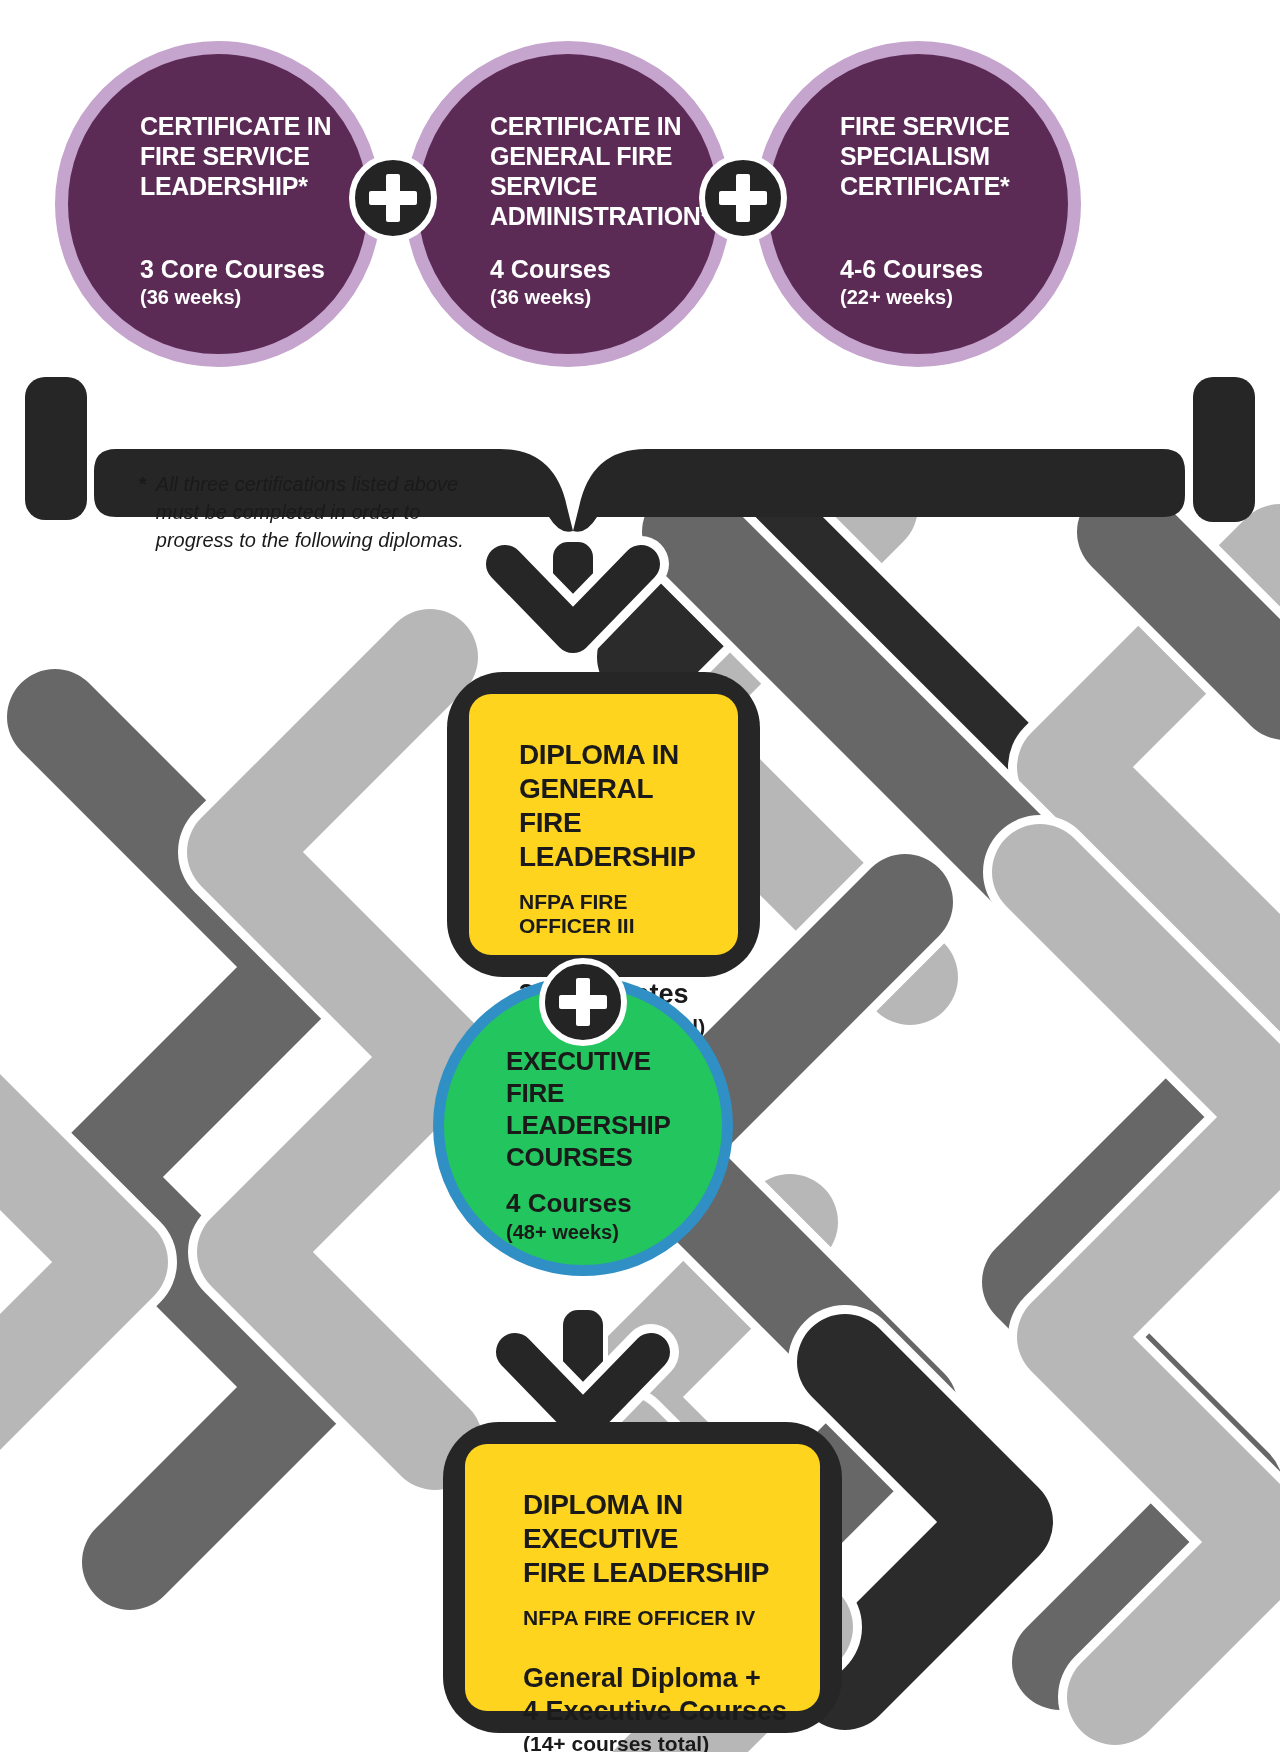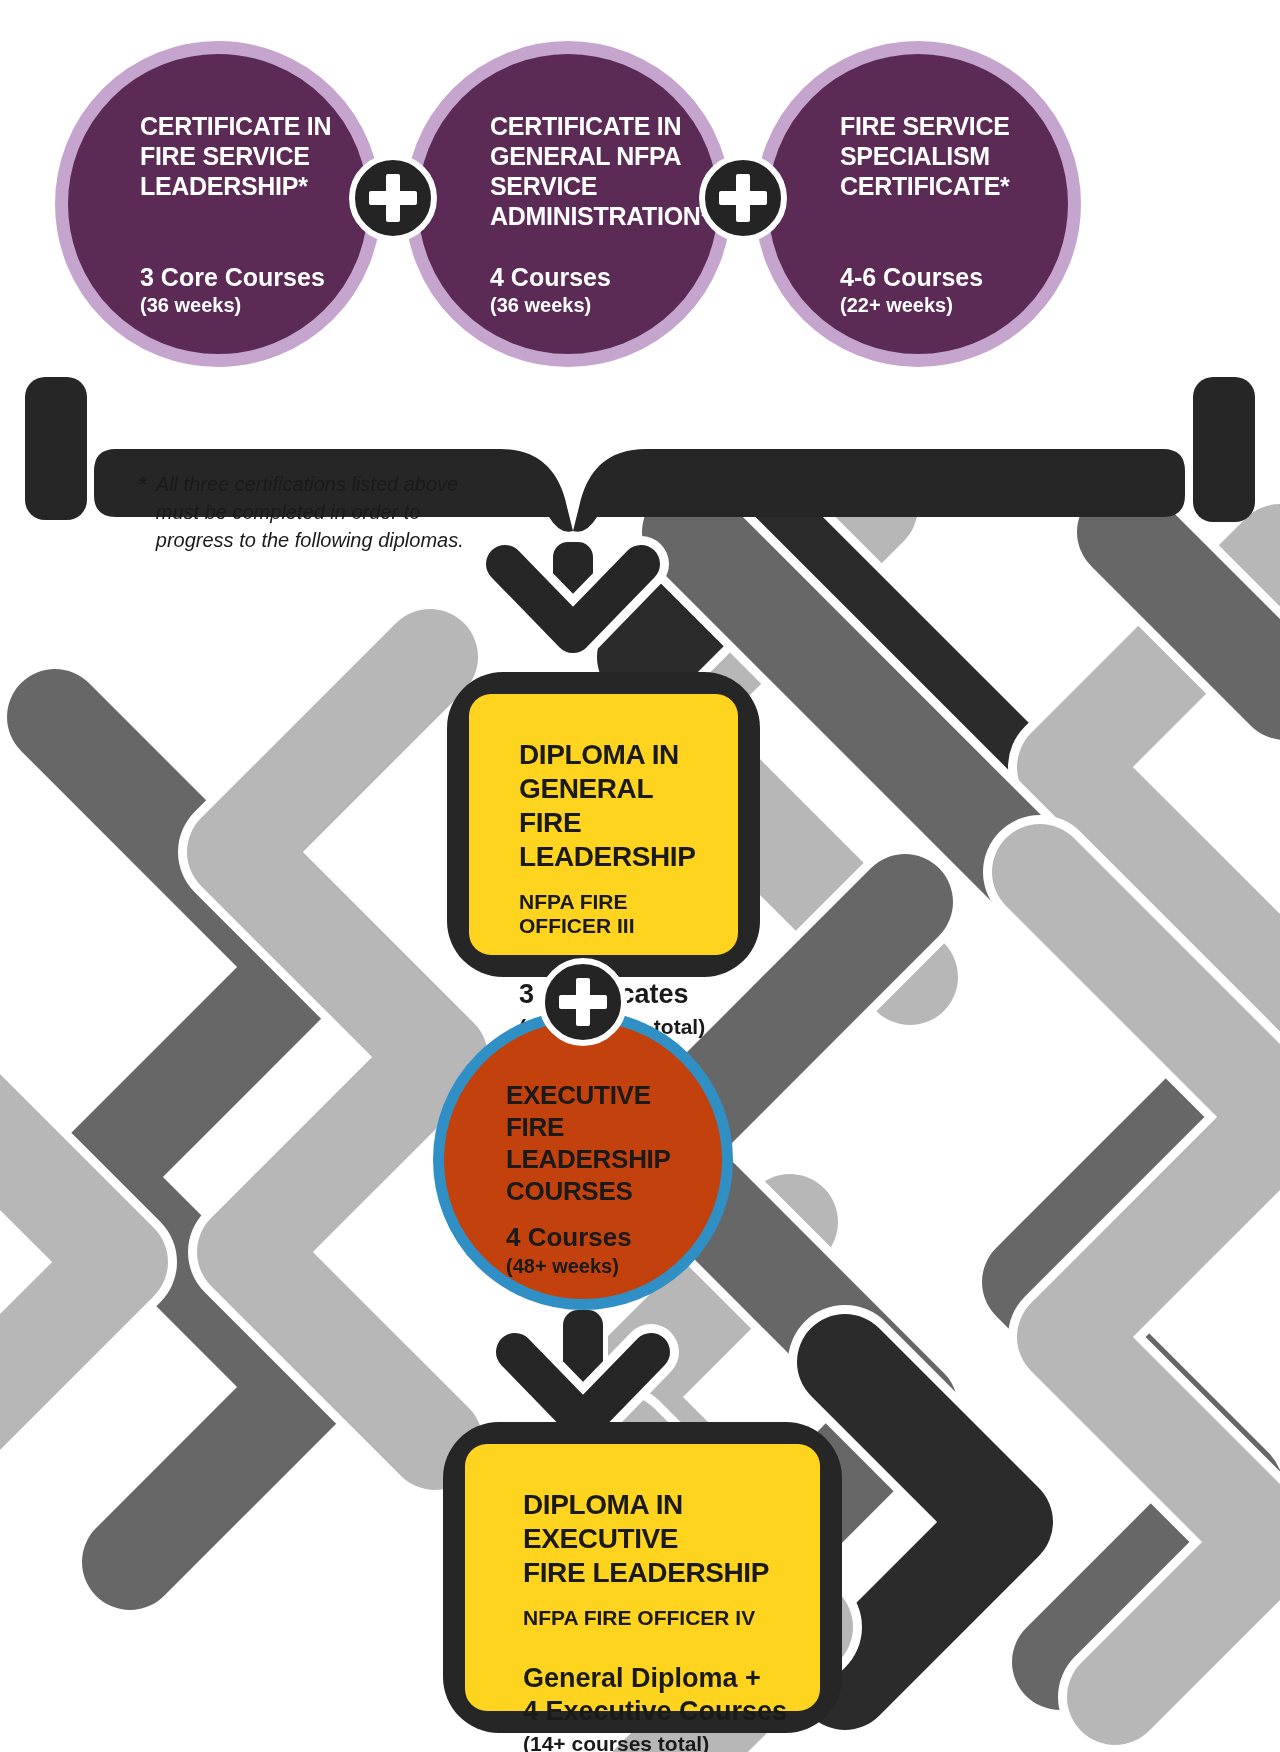--- a/index.html
+++ b/index.html
@@ -12,21 +12,21 @@
   svg.layer{position:absolute;left:0;top:0;z-index:0;}
   svg.layer.mid{z-index:2;}
 
   
   .cert-circle{
     position:absolute;width:300px;height:300px;border-radius:50%;
     background:#5b2b56;border:13px solid #c5a4cd;z-index:3;
   }
   .cc-title{position:absolute;left:72px;top:57px;width:212px;
     font-weight:bold;font-size:25px;line-height:30px;color:#ffffff;letter-spacing:-0.3px;}
-  .cc-body{position:absolute;left:72px;top:208px;width:212px;color:#ffffff;}
+  .cc-body{position:absolute;left:72px;top:200px;width:212px;color:#ffffff;}
   .cc-courses{font-weight:bold;font-size:25px;line-height:30px;}
   .cc-duration{font-weight:bold;font-size:20px;line-height:26px;}
 
   
   .plus-badge{
     position:absolute;width:76px;height:76px;border-radius:50%;
     background:#242424;border:6px solid #ffffff;z-index:4;
   }
   .plus-badge::before,.plus-badge::after{
     content:"";position:absolute;background:#ffffff;border-radius:2px;
@@ -50,22 +50,22 @@
     width:100%;height:100%;background:#ffd41f;border-radius:22px;
     box-sizing:border-box;padding:44px 30px 0 50px;
   }
   .card-title{font-weight:bold;font-size:28px;line-height:34px;letter-spacing:-0.4px;}
   .card-sub{font-weight:bold;font-size:21px;line-height:24px;margin-top:16px;}
   .card-req{font-weight:bold;font-size:27px;line-height:33px;margin-top:40px;}
   .card-detail{font-weight:bold;font-size:21px;line-height:27px;margin-top:2px;}
 
   
   .exec-circle{
-    position:absolute;left:433px;top:998px;width:278px;height:278px;border-radius:50%;
-    background:#c2410c;border:11px solid #3090c5;z-index:3;
+    position:absolute;left:433px;top:964px;width:278px;height:278px;border-radius:50%;
+    background:#22c55e;border:11px solid #3090c5;z-index:3;
   }
   .ec-title{position:absolute;left:62px;top:58px;width:200px;
     font-weight:bold;font-size:26px;line-height:32px;letter-spacing:-0.3px;}
   .ec-body{position:absolute;left:62px;top:200px;width:200px;}
   .ec-courses{font-weight:bold;font-size:26px;line-height:32px;}
   .ec-duration{font-weight:bold;font-size:20px;line-height:26px;}
 </style>
 </head>
 <body>
 
@@ -149,21 +149,21 @@
       <div class="cc-courses">3 Core Courses</div>
       <div class="cc-duration">(36 weeks)</div>
     </div>
   </div>
 
   <div class="plus-badge" style="left:349px;top:142px"></div>
 
   <div class="cert-circle" style="left:405px;top:29px">
     <div class="cc-title">
       <div>CERTIFICATE IN</div>
-      <div>GENERAL NFPA</div>
+      <div>GENERAL FIRE</div>
       <div>SERVICE</div>
       <div>ADMINISTRATION*</div>
     </div>
     <div class="cc-body">
       <div class="cc-courses">4 Courses</div>
       <div class="cc-duration">(36 weeks)</div>
     </div>
   </div>
 
   <div class="plus-badge" style="left:699px;top:142px"></div>

